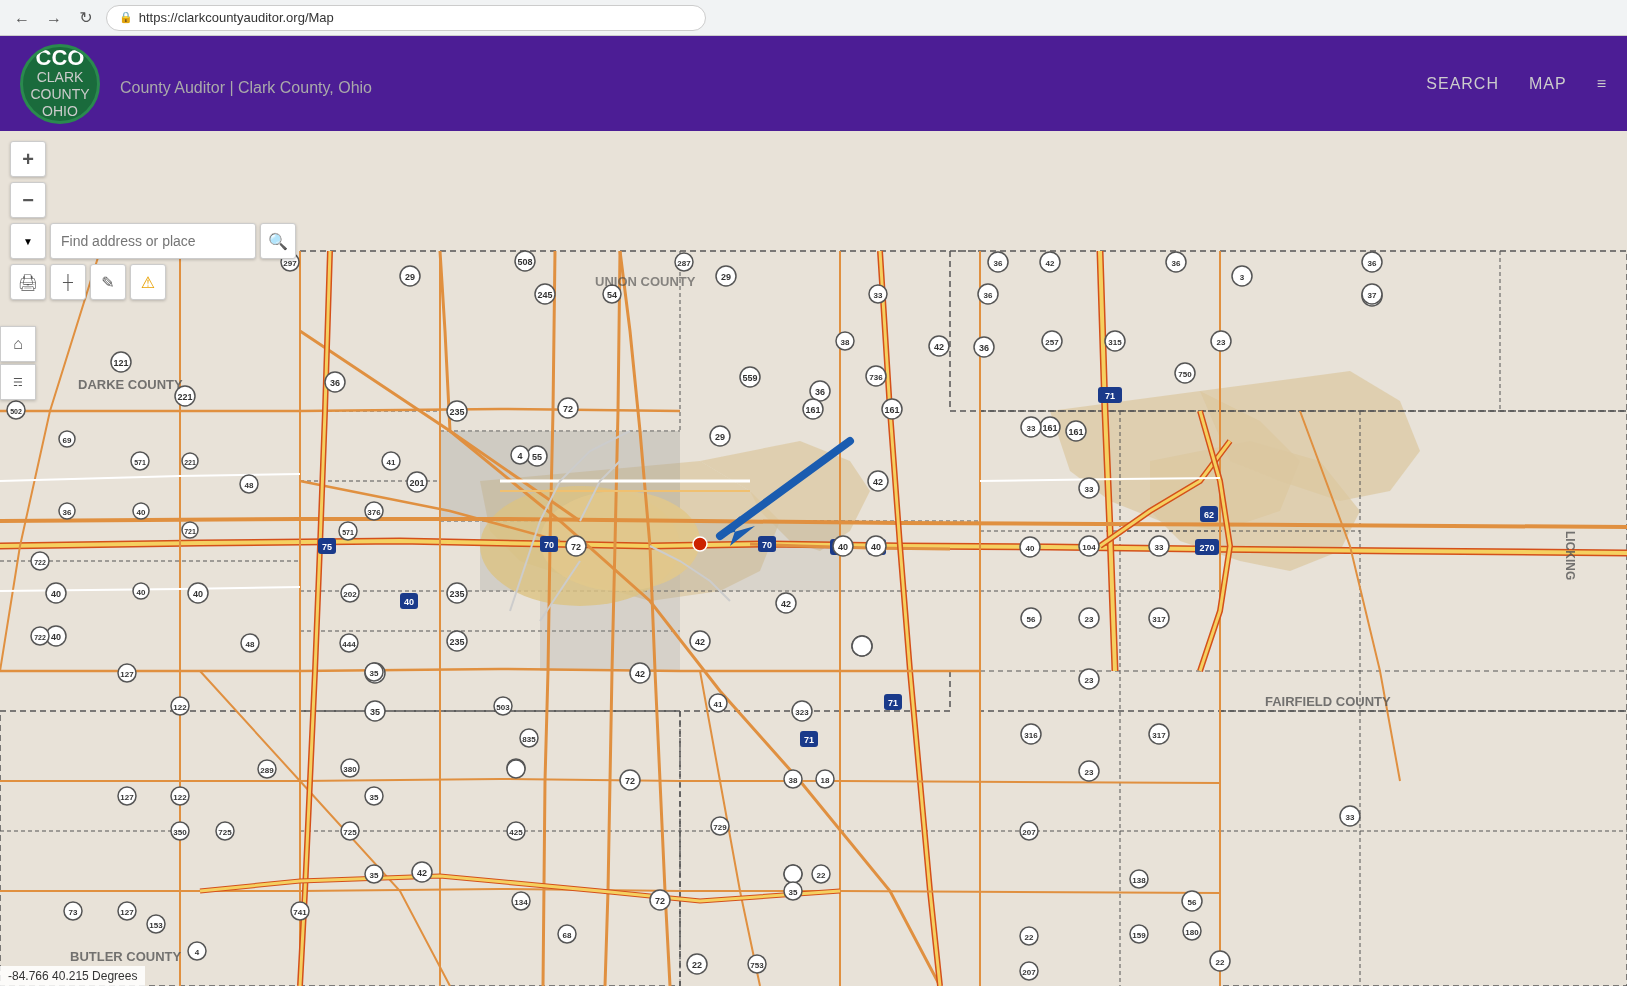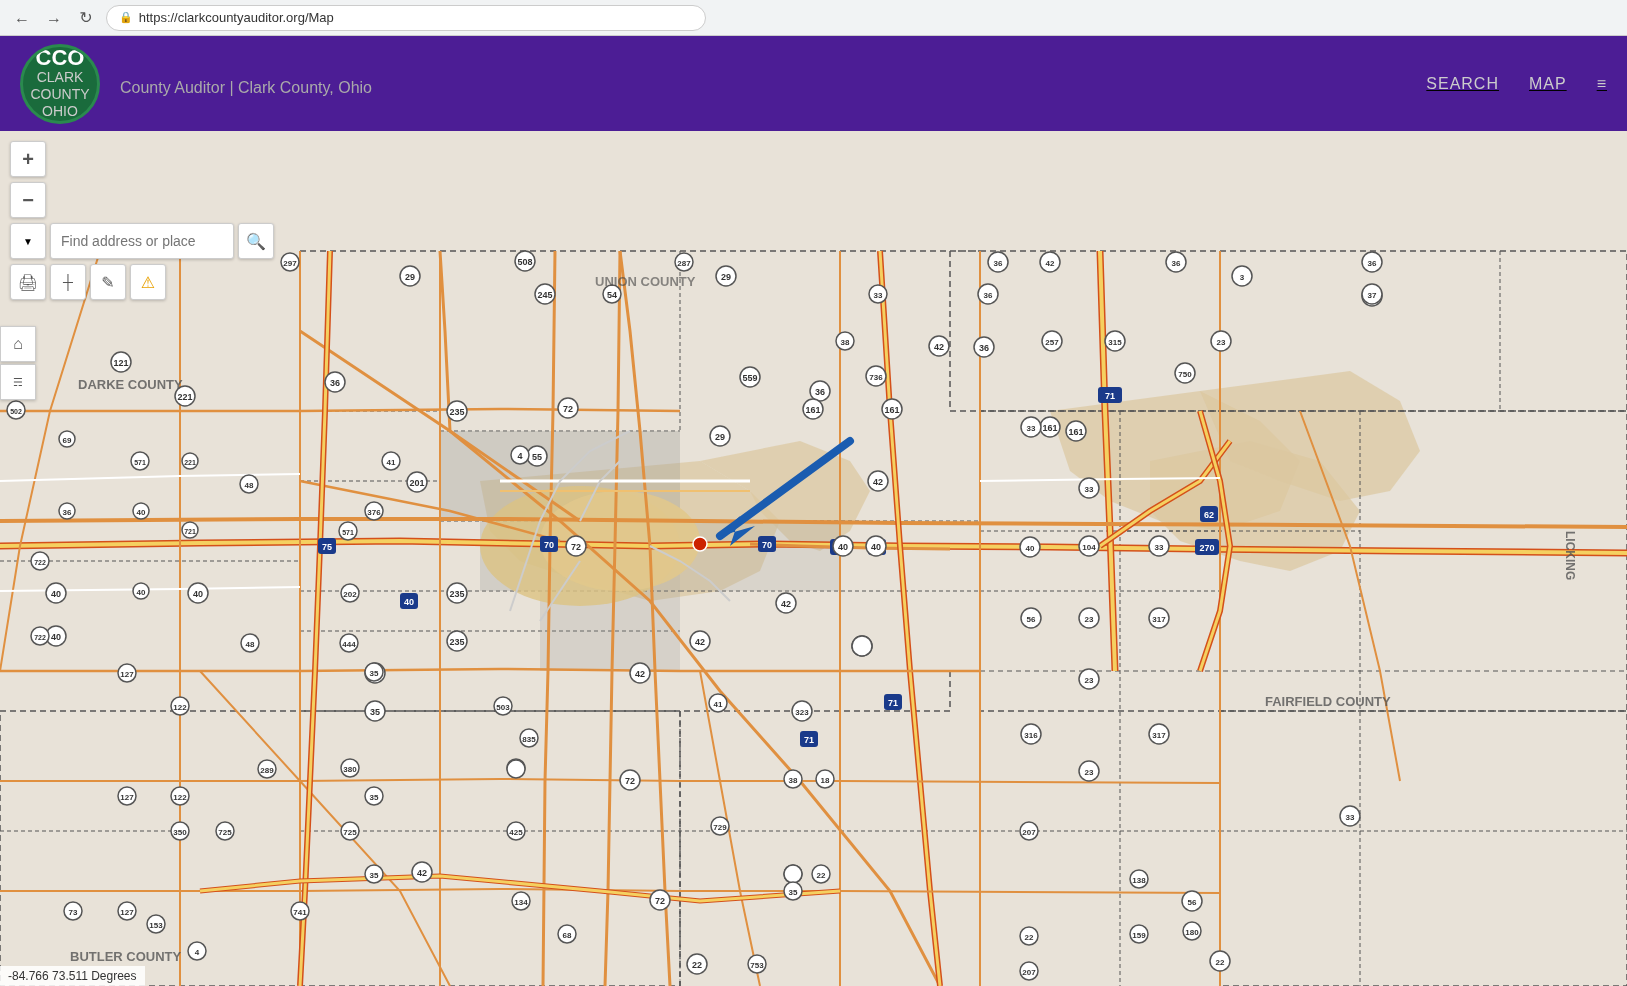--- a/index.html
+++ b/index.html
@@ -64,21 +64,21 @@
       font-size: 14px; color: #ccc; text-align: center; line-height: 1.2;
     }
     .header-title-block { flex: 1; }
     .header-main-title {
       font-size: 32px; color: white; font-weight: normal;
     }
     .header-subtitle {
       font-size: 16px; color: #aaa; margin-top: 8px;
     }
     .header-nav {
-      display: flex; gap: 30px;  text-decoration: underline;
+      display: flex; gap: 30px; 
     }
     .header-nav-item {
       color: #ccc; font-size: 16px; cursor: pointer; text-decoration: none;
       font-weight: 500; letter-spacing: 1px;
     }
 
     
     .map-container {
       position: relative;
       width: 1627px;
@@ -114,21 +114,21 @@
       box-shadow: 0 1px 3px rgba(0,0,0,0.2);
     }
     .zoom-plus { font-size: 20px; font-weight: bold; }
     .zoom-minus { font-size: 20px; font-weight: bold; line-height: 0.5; }
     .search-row {
       display: flex;
       gap: 4px;
       align-items: center;
     }
     .search-input {
-      width: 184px;
+      width: 206px;
       height: 36px;
       border: 1px solid #ccc;
       border-radius: 3px;
       padding: 0 10px;
       font-size: 14px;
       background: white;
       box-shadow: 0 1px 3px rgba(0,0,0,0.2);
     }
     .dropdown-btn {
       width: 36px; height: 36px;
@@ -685,16 +685,16 @@
   <div style="position:absolute; left:0; top:195px; z-index:100; display:flex; flex-direction:column; gap:2px;">
     <button class="toolbar-btn" style="border-radius:0;">
       <span>⌂</span>
     </button>
     <button class="toolbar-btn" style="border-radius:0;">
       <span style="font-size:11px;">☴</span>
     </button>
   </div>
 
   <div class="status-bar">
-    <span>-84.766 73.511 Degrees</span>
+    <span>-84.766 40.215 Degrees</span>
   </div>
 
 </div>
 
 </body></html>

